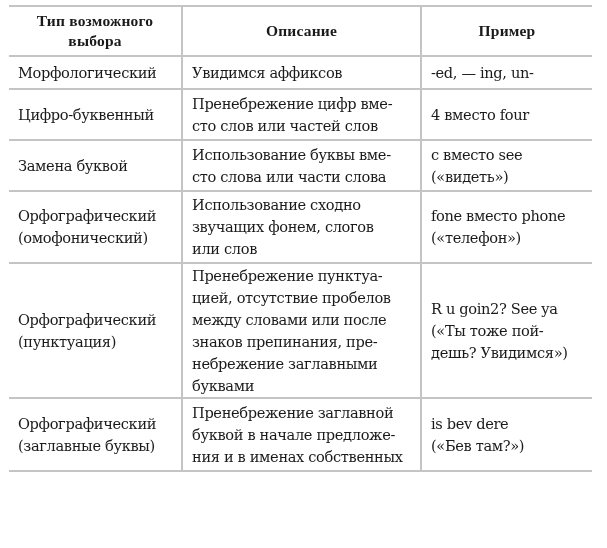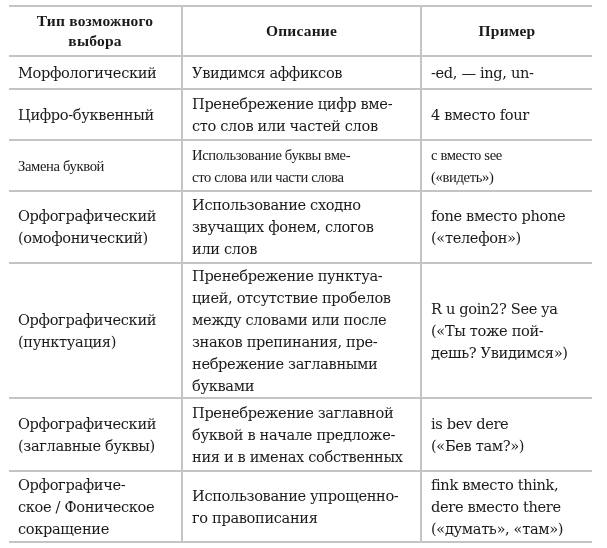--- a/index.html
+++ b/index.html
@@ -53,21 +53,21 @@
       padding: 0;
       letter-spacing: 0.2px;
     }
     .cell-text {
       display: block;
       white-space: pre-line;
     }
     tr.h  { height: 50px; }
     tr.r1 { height: 33px; }
     tr.r2 { height: 51px; }
-    tr.r3 { height: 51px; font-family: Liberation Serif, serif; }
+    tr.r3 { height: 51px; }
     tr.r4 { height: 72px; }
     tr.r5 { height: 135px; }
     tr.r6 { height: 73px; }
     tr.r7 { height: 71px; }
   </style>
 </head>
 <body>
 
 <table class="main">
   <colgroup>
@@ -168,30 +168,14 @@
       <td>
           <span class="cell-text">Пренебрежение заглавной
 буквой в начале предложе-
 ния и в именах собственных</span>
         </td>
       <td>
           <span class="cell-text">is bev dere
 («Бев там?»)</span>
         </td>
     </tr>
-    <tr class="r7">
-      <td>
-          <span class="cell-text">Орфографиче-
-ское / Фоническое
-сокращение</span>
-        </td>
-      <td>
-          <span class="cell-text">Использование упрощенно-
-го правописания</span>
-        </td>
-      <td>
-          <span class="cell-text">fink вместо think,
-dere вместо there
-(«думать», «там»)</span>
-        </td>
-    </tr>
   </tbody>
 </table>
 
 </body></html>

